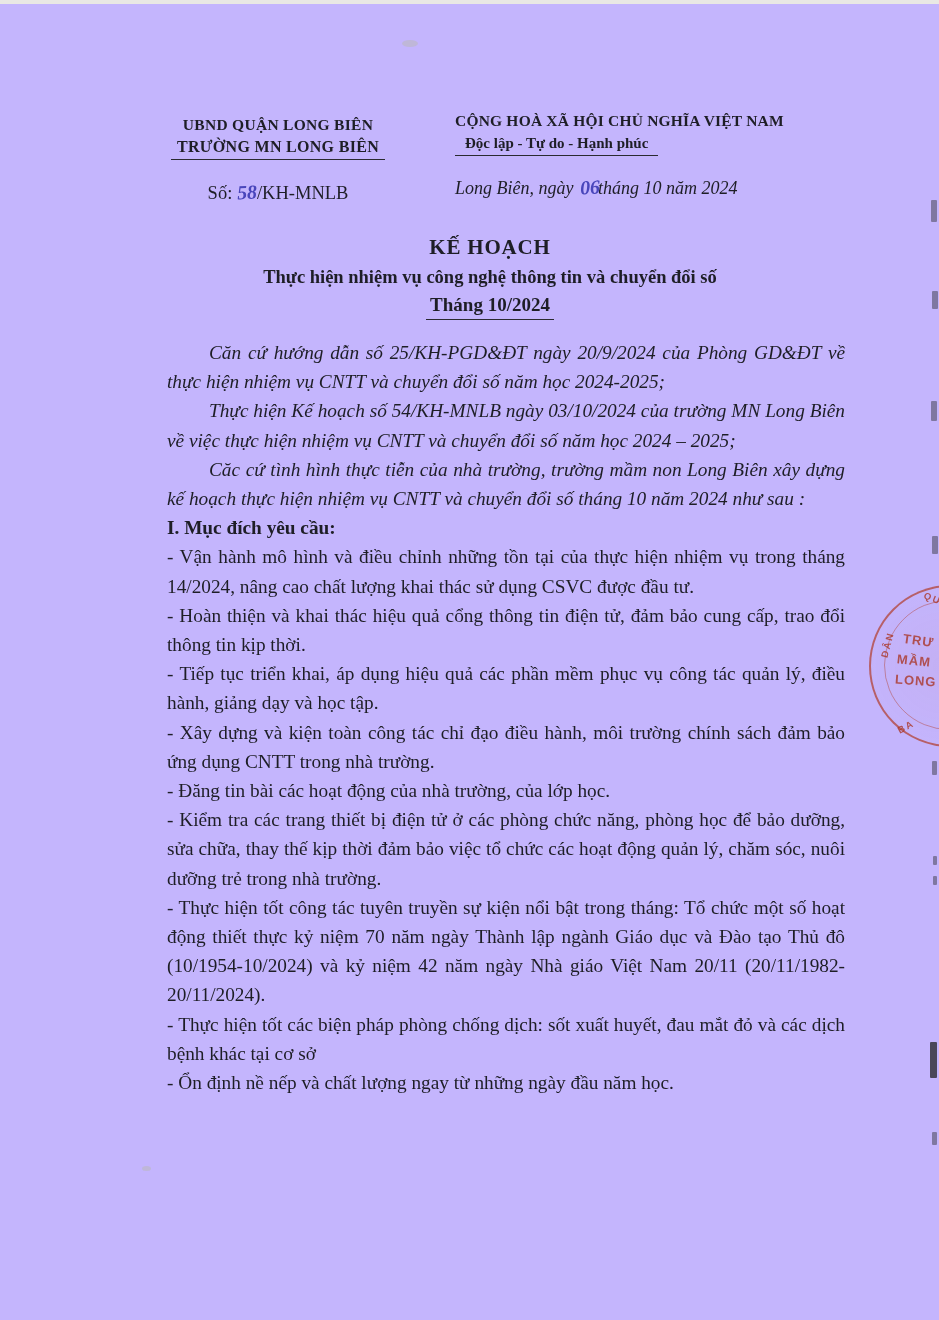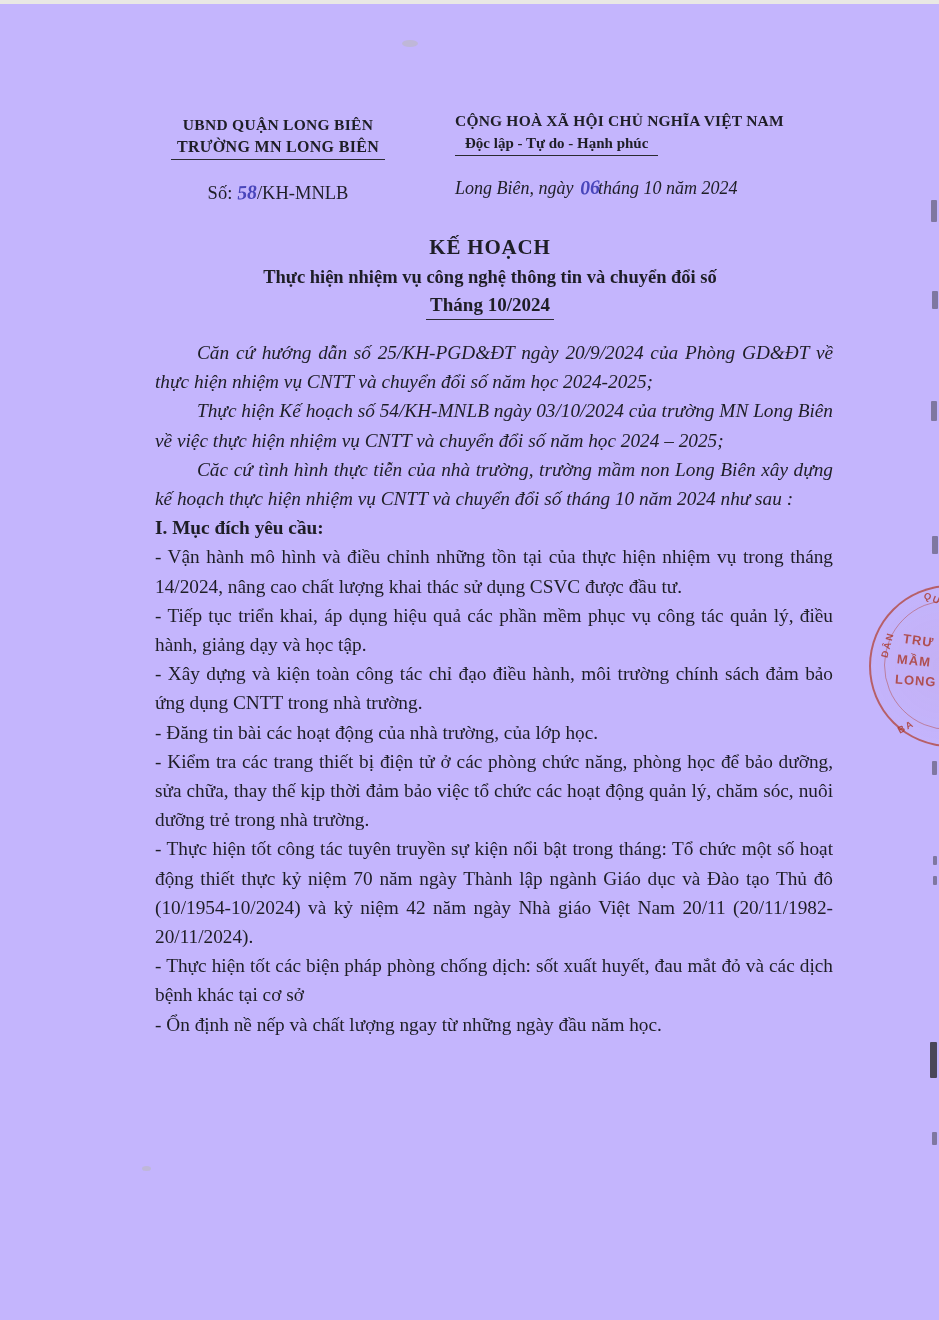--- a/index.html
+++ b/index.html
@@ -26,21 +26,21 @@
   .hand{color:#4946bb;font-style:italic;font-weight:600;display:inline-block;
         transform:rotate(-3deg);font-size:20px;line-height:1;}
   .hand.date{margin:0 -2px 0 2px;}
   
   .title-block{position:absolute;left:150px;top:231px;width:680px;text-align:center;}
   .title-block .t1{font-size:21px;font-weight:bold;letter-spacing:.8px;}
   .title-block .t2{font-size:18.5px;font-weight:bold;margin-top:7px;}
   .title-block .t3{font-size:19px;font-weight:bold;margin-top:6px;display:inline-block;
                    border-bottom:1.7px solid #2a2a30;padding:0 4px 3px 4px;}
   
-  .body{position:absolute;left:155px;top:334px;width:678px;
+  .body{position:absolute;left:167px;top:334px;width:678px;
         font-size:19.3px;line-height:29.2px;text-align:justify;}
   .body p{margin:0;}
   .preamble{font-style:italic;text-indent:42px;}
   .sec-heading{font-weight:bold;}
   
   .stamp{position:absolute;left:869px;top:581px;width:158px;height:158px;
          border-radius:50%;border:2.2px solid rgba(178,62,46,.72);
          background:radial-gradient(circle at 45% 50%, rgba(200,90,70,.05), rgba(200,90,70,0) 70%);}
   .stamp .inner{position:absolute;left:13px;top:13px;width:128px;height:128px;
                 border-radius:50%;border:1px solid rgba(178,62,46,.45);}
@@ -84,20 +84,21 @@
     <div><span class="t3">Tháng 10/2024</span></div>
   </div>
 
   <div class="body">
     <p class="preamble">Căn cứ hướng dẫn số 25/KH-PGD&amp;ĐT ngày 20/9/2024 của Phòng GD&amp;ĐT về thực hiện nhiệm vụ CNTT và chuyển đổi số năm học 2024-2025;</p>
     <p class="preamble">Thực hiện Kế hoạch số 54/KH-MNLB ngày 03/10/2024 của trường MN Long Biên về việc thực hiện nhiệm vụ CNTT và chuyển đổi số năm học 2024 – 2025;</p>
     <p class="preamble">Căc cứ tình hình thực tiễn của nhà trường, trường mầm non Long Biên xây dựng kế hoạch thực hiện nhiệm vụ CNTT và chuyển đổi số tháng 10 năm 2024  như sau :</p>
 
     <p class="sec-heading">I. Mục đích yêu cầu:</p>
     <p>- Vận hành mô hình và điều chỉnh những tồn tại của thực hiện nhiệm vụ trong tháng 14/2024, nâng cao chất lượng khai thác sử dụng CSVC được đầu tư.</p>
+    <p>- Hoàn thiện và khai thác hiệu quả cổng thông tin điện tử, đảm bảo cung cấp, trao đổi thông tin kịp thời.</p>
     <p>- Tiếp tục triển khai, áp dụng hiệu quả các phần mềm phục vụ công tác quản lý, điều hành, giảng dạy và học tập.</p>
     <p>- Xây dựng và kiện toàn công tác chỉ đạo điều hành, môi trường chính sách đảm bảo ứng dụng CNTT trong nhà trường.</p>
 
     <p>- Đăng tin bài các hoạt động của nhà trường, của lớp học.</p>
     <p>- Kiểm tra các trang thiết bị điện tử ở các phòng chức năng, phòng học để bảo dưỡng, sửa chữa, thay thế kịp thời đảm bảo việc tổ chức các hoạt động quản lý, chăm sóc, nuôi dưỡng trẻ trong nhà trường.</p>
     <p>- Thực hiện tốt công tác tuyên truyền sự kiện nổi bật trong tháng: Tổ chức một số hoạt động thiết thực kỷ niệm 70 năm ngày Thành lập ngành Giáo dục và Đào tạo Thủ đô (10/1954-10/2024) và kỷ niệm 42 năm ngày Nhà giáo Việt Nam 20/11 (20/11/1982-20/11/2024).</p>
     <p>- Thực hiện tốt các biện pháp phòng chống dịch: sốt xuất huyết, đau mắt đỏ và các dịch bệnh khác tại cơ sở</p>
     <p>- Ổn định nề nếp và chất lượng ngay từ những ngày đầu năm học.</p>
   </div>
 

